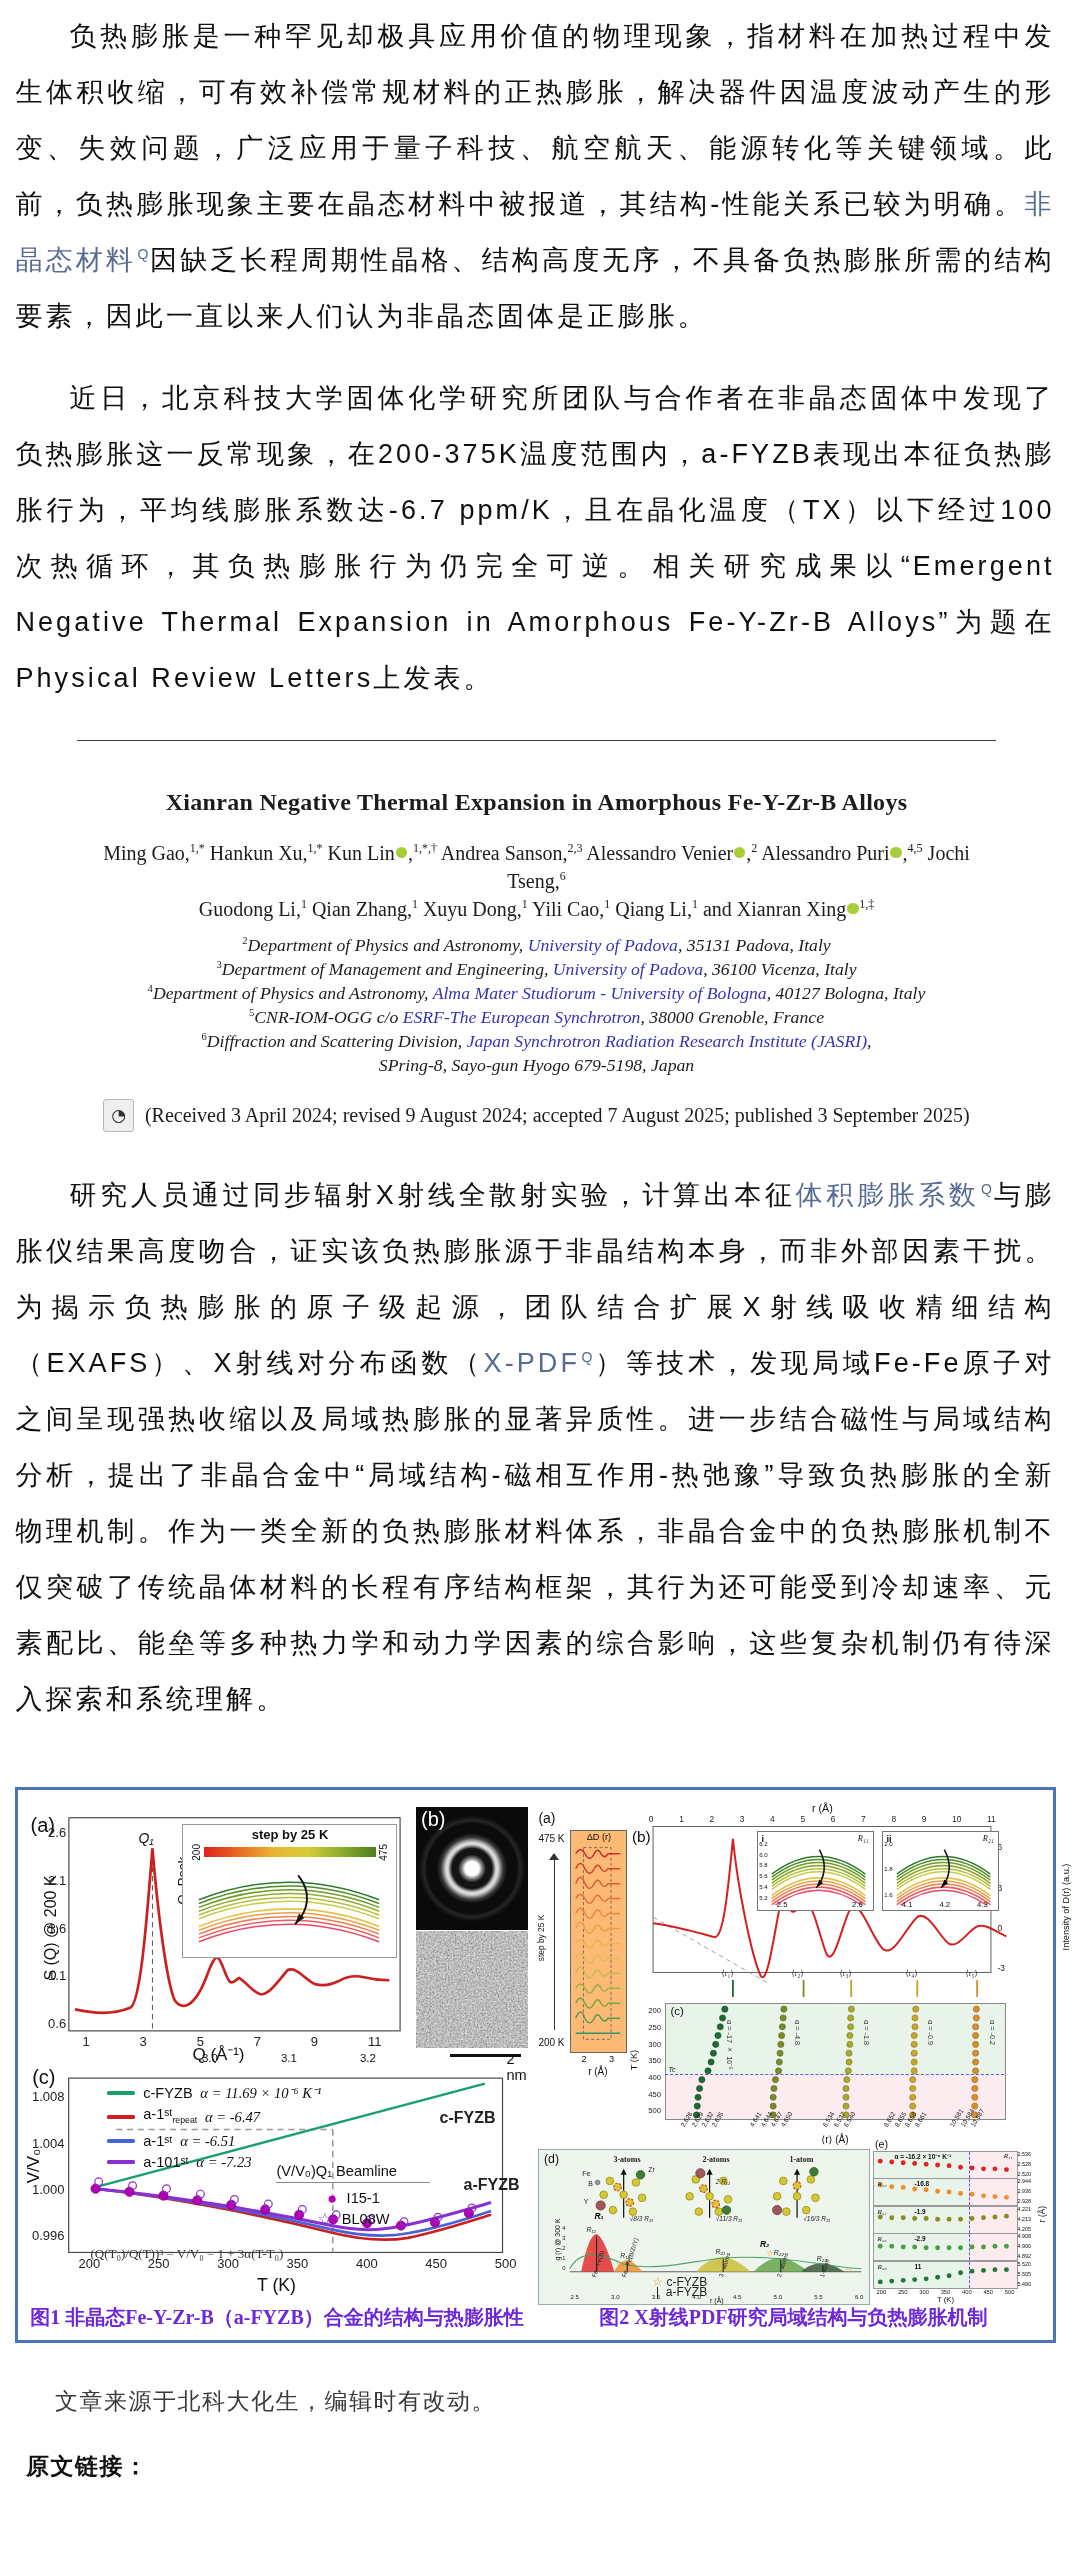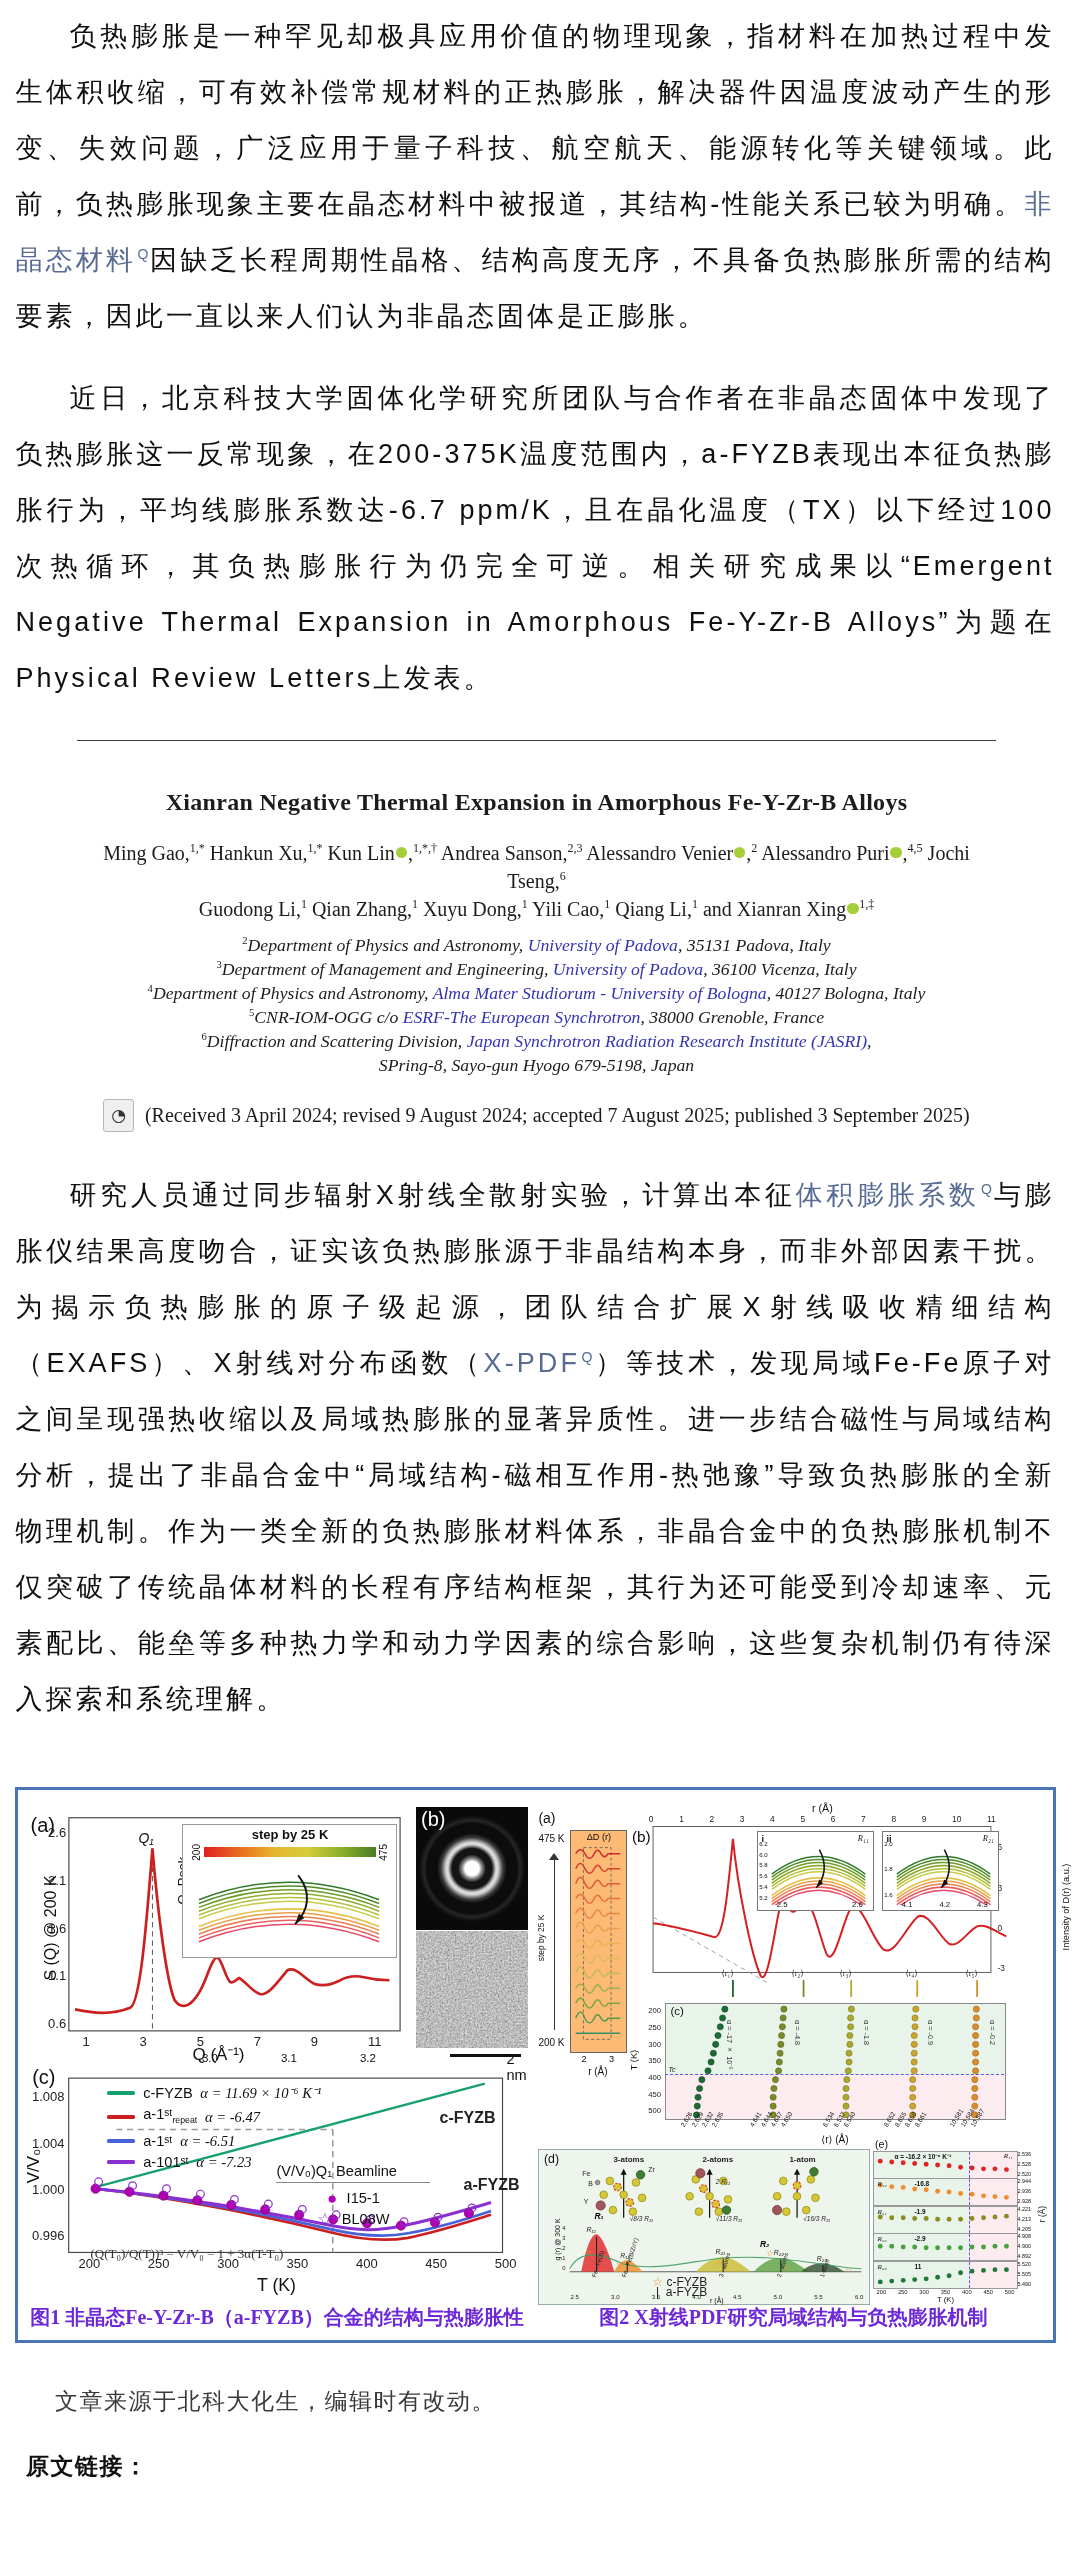--- a/index.html
+++ b/index.html
@@ -102,21 +102,21 @@
   .f2c .tcline{left:35px;top:74px;width:339px;border-top:1.5px dashed #5b5be0;}
   .f2c .yt{left:7.7px;top:6.1px;height:109px;width:23px;font-size:7.7px;}
   .f2c .yl{left:-6.1px;top:55px;font-size:9.2px;}
   .f2c .tc{left:38px;top:66px;font-size:7px;font-style:italic;}
   .f2c .al{position:absolute;top:20px;font-size:7.3px;color:#333;writing-mode:vertical-rl;letter-spacing:0;}
   .f2c .grp{position:absolute;top:121px;display:flex;gap:3.1px;}
   .f2c .grp span{display:inline-block;transform:rotate(-58deg);transform-origin:left bottom;font-size:6.5px;width:7px;white-space:nowrap;}
   .f2c .xl{left:35px;top:134px;width:339px;text-align:center;font-size:10px;}
   
   .f2d{left:0;top:347px;width:330px;height:154px;background:#eef5ec;border:0.8px solid #9aa;}
-  .f2d .ct{position:absolute;top:4.6px;font-size:8px;font-weight:bold;color:#222;}
+  .f2d .ct{position:absolute;top:4.6px;font-size:8px;font-weight:bold;color:#222;font-family:Liberation Serif, serif;}
   .f2d .ylab{left:-3.1px;top:86px;font-size:7px;}
   .f2d .gy{left:17px;top:75px;height:46px;width:9.2px;font-size:5.8px;}
   .f2d .cat{position:absolute;top:126px;font-size:6.1px;transform:rotate(-72deg);transform-origin:left top;white-space:nowrap;color:#222;}
   .f2d .lg{position:absolute;left:113px;top:127px;font-size:12px;line-height:10px;color:#222;}
   .f2d .xt{left:31px;top:143px;width:293px;font-size:6.1px;}
   .f2d .xl{left:31px;top:147px;width:293px;text-align:center;font-size:7px;}
   
   .f2e{left:335px;top:347px;width:174px;height:154px;}
   .strip{position:absolute;left:0;width:143px;height:26px;border:0.8px solid #999;background:linear-gradient(90deg,#e8f3e9 0 66%,#fdecef 66% 100%);}
   .strip .bd{position:absolute;left:66%;top:0;bottom:0;border-left:1.2px dashed #5b5be0;}

